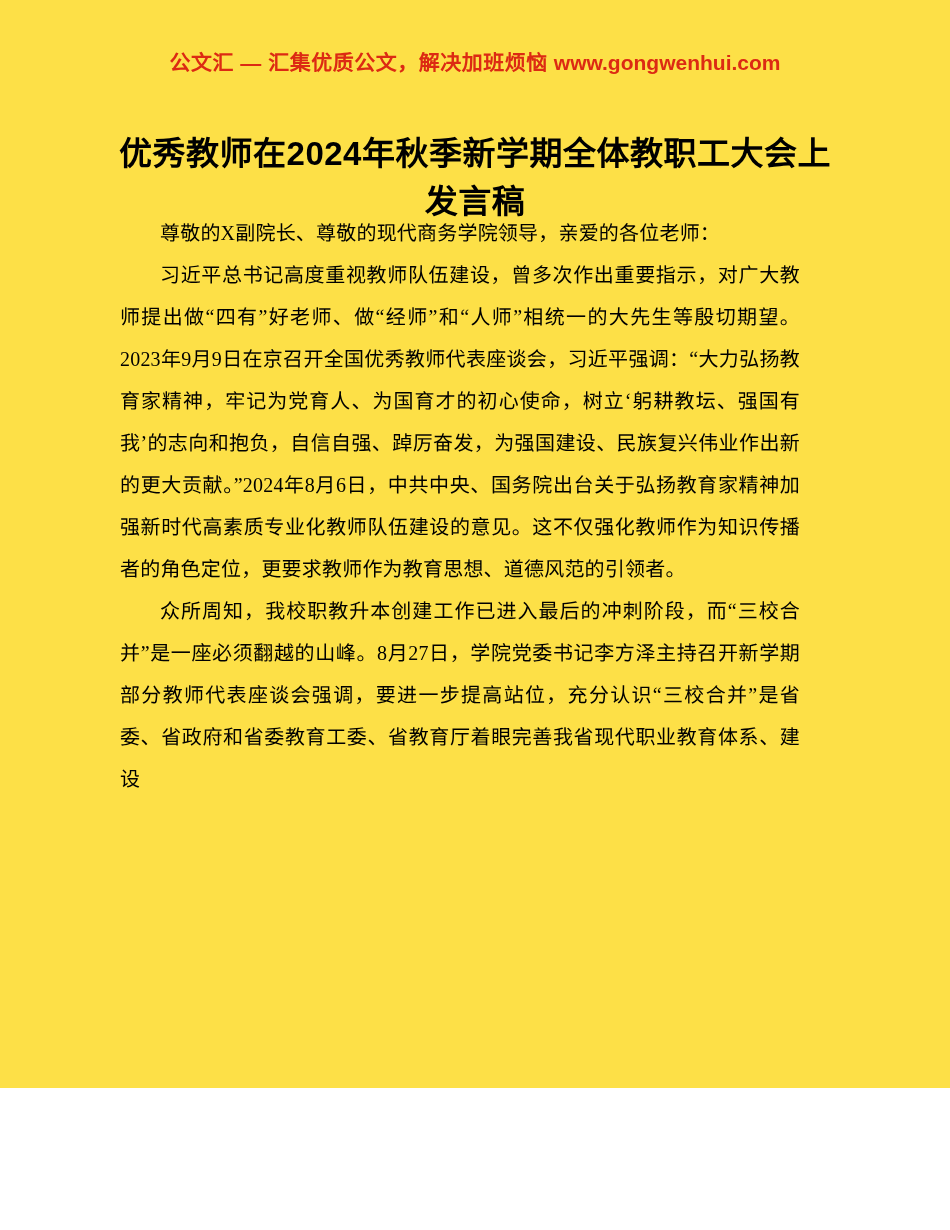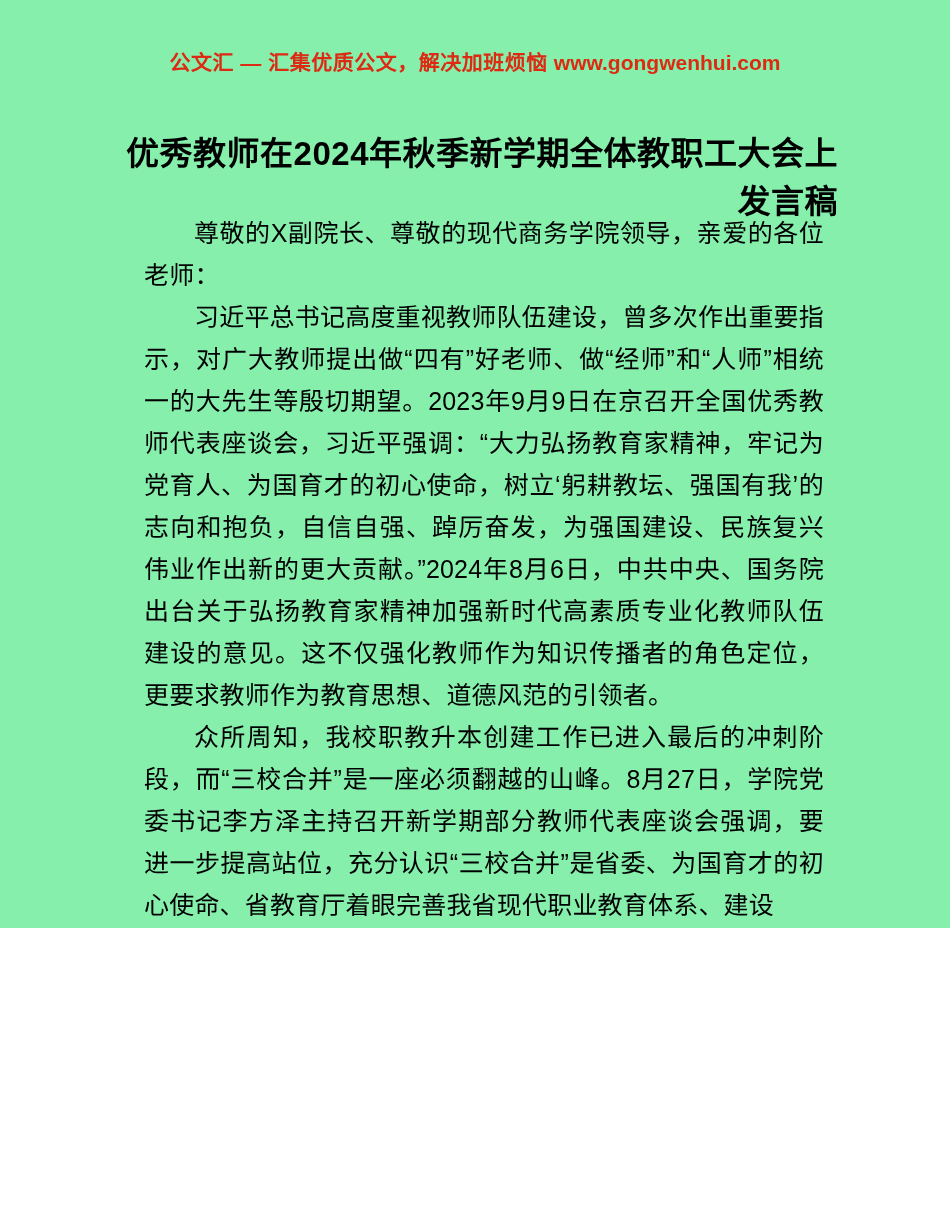--- a/index.html
+++ b/index.html
@@ -5,23 +5,23 @@
 <style>
   html, body {
     margin: 0;
     padding: 0;
     background: #ffffff;
   }
 
   .page {
     position: relative;
     width: 950px;
-    height: 928px;
+    height: 1088px;
     margin: 0 auto;
-    background: #86efac;
+    background: #fde047;
     overflow: hidden;
     box-sizing: border-box;
     font-family: "Liberation Sans", "DejaVu Sans", sans-serif;
     -webkit-font-smoothing: antialiased;
   }
 
   
   .watermark {
     position: absolute;
     top: 50px;
@@ -40,42 +40,42 @@
     font-family: "Liberation Sans", "DejaVu Sans", sans-serif;
     letter-spacing: 0px;
   }
 
   
   .doc-title {
     position: absolute;
     top: 108px;
     left: 112px;
     width: 726px;
-    text-align: right;
+    text-align: center;
     font-size: 33px;
     font-weight: 700;
     color: #000000;
     line-height: 48px;
     letter-spacing: 0.5px;
     font-family: "Liberation Sans", "DejaVu Sans", sans-serif;
   }
 
   
   .body-text {
     position: absolute;
     top: 212px;
-    left: 144px;
+    left: 120px;
     width: 680px;
     color: #000000;
-    font-size: 25px;
+    font-size: 20px;
     line-height: 42px;
     text-align: justify;
     text-justify: inter-character;
     letter-spacing: 0.2px;
-    font-family: Liberation Sans, sans-serif;
+    font-family: Liberation Serif, serif;
   }
 
   .body-text p {
     margin: 0 0 0 0;
     text-indent: 2em;
     text-align: justify;
     text-justify: inter-character;
   }
 
   .body-text p.last-para {
@@ -90,16 +90,16 @@
   <div class="watermark">
     <span class="wm-cn">公文汇 — 汇集优质公文，解决加班烦恼</span>
     <span class="wm-url">www.gongwenhui.com</span>
   </div>
 
   <h1 class="doc-title">优秀教师在2024年秋季新学期全体教职工大会上发言稿</h1>
 
   <div class="body-text">
     <p>尊敬的X副院长、尊敬的现代商务学院领导，亲爱的各位老师：</p>
     <p>习近平总书记高度重视教师队伍建设，曾多次作出重要指示，对广大教师提出做“四有”好老师、做“经师”和“人师”相统一的大先生等殷切期望。2023年9月9日在京召开全国优秀教师代表座谈会，习近平强调：“大力弘扬教育家精神，牢记为党育人、为国育才的初心使命，树立‘躬耕教坛、强国有我’的志向和抱负，自信自强、踔厉奋发，为强国建设、民族复兴伟业作出新的更大贡献。”2024年8月6日，中共中央、国务院出台关于弘扬教育家精神加强新时代高素质专业化教师队伍建设的意见。这不仅强化教师作为知识传播者的角色定位，更要求教师作为教育思想、道德风范的引领者。</p>
-    <p class="last-para">众所周知，我校职教升本创建工作已进入最后的冲刺阶段，而“三校合并”是一座必须翻越的山峰。8月27日，学院党委书记李方泽主持召开新学期部分教师代表座谈会强调，要进一步提高站位，充分认识“三校合并”是省委、为国育才的初心使命、省教育厅着眼完善我省现代职业教育体系、建设</p>
+    <p class="last-para">众所周知，我校职教升本创建工作已进入最后的冲刺阶段，而“三校合并”是一座必须翻越的山峰。8月27日，学院党委书记李方泽主持召开新学期部分教师代表座谈会强调，要进一步提高站位，充分认识“三校合并”是省委、省政府和省委教育工委、省教育厅着眼完善我省现代职业教育体系、建设</p>
   </div>
 
 </div>
 
 </body></html>

